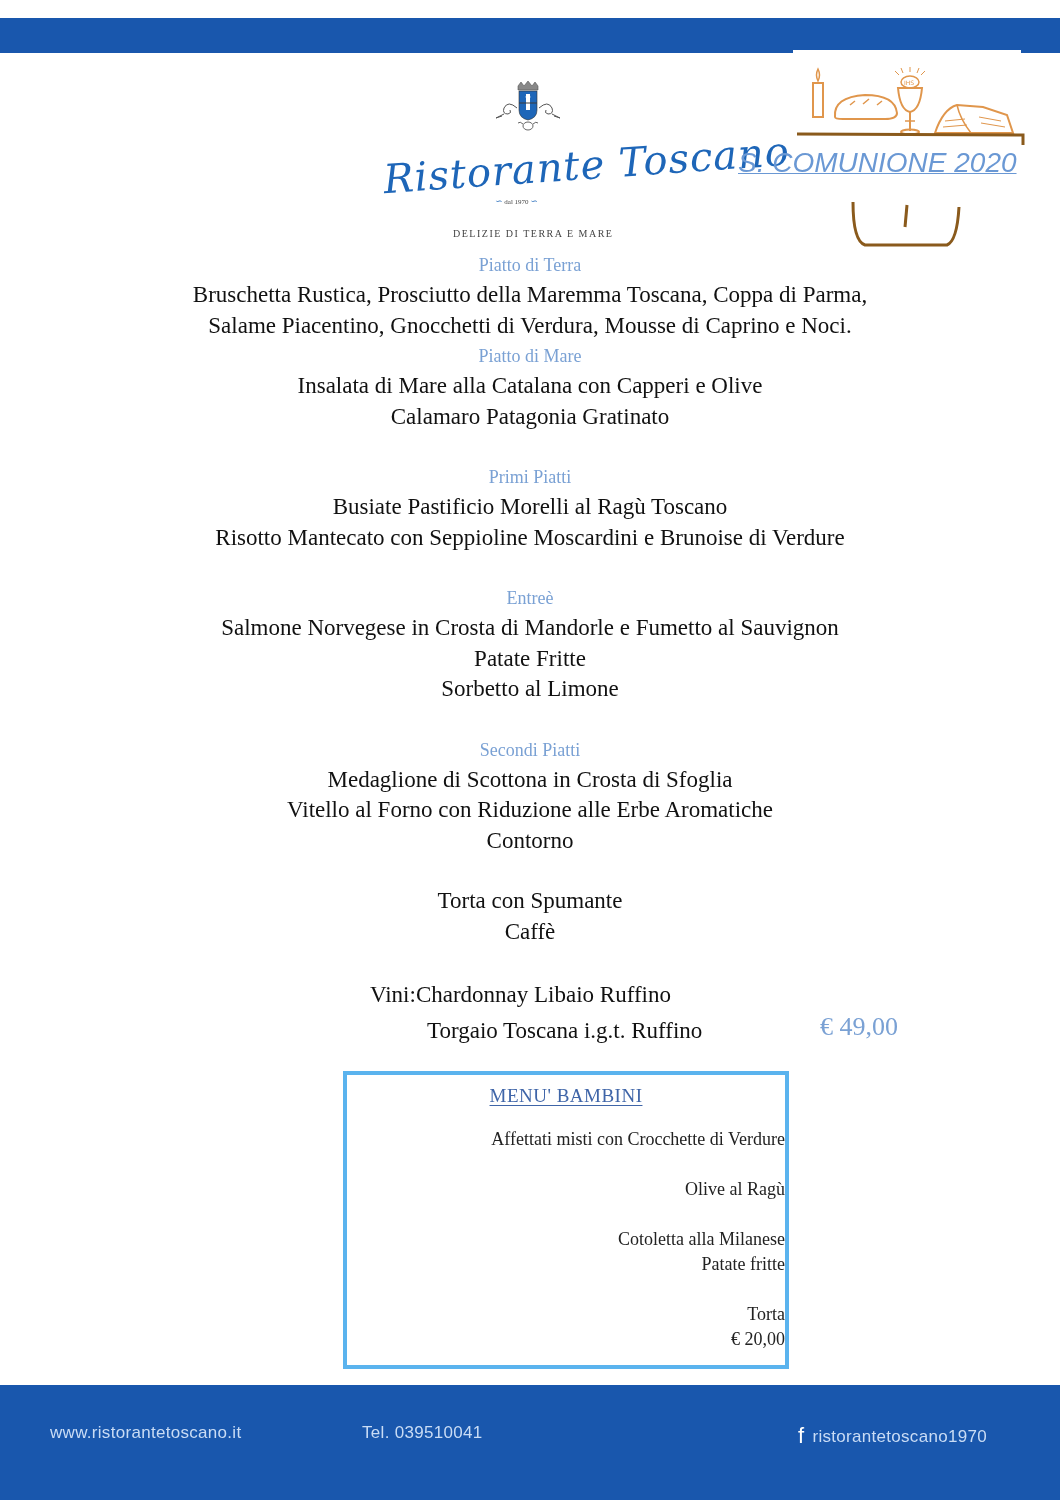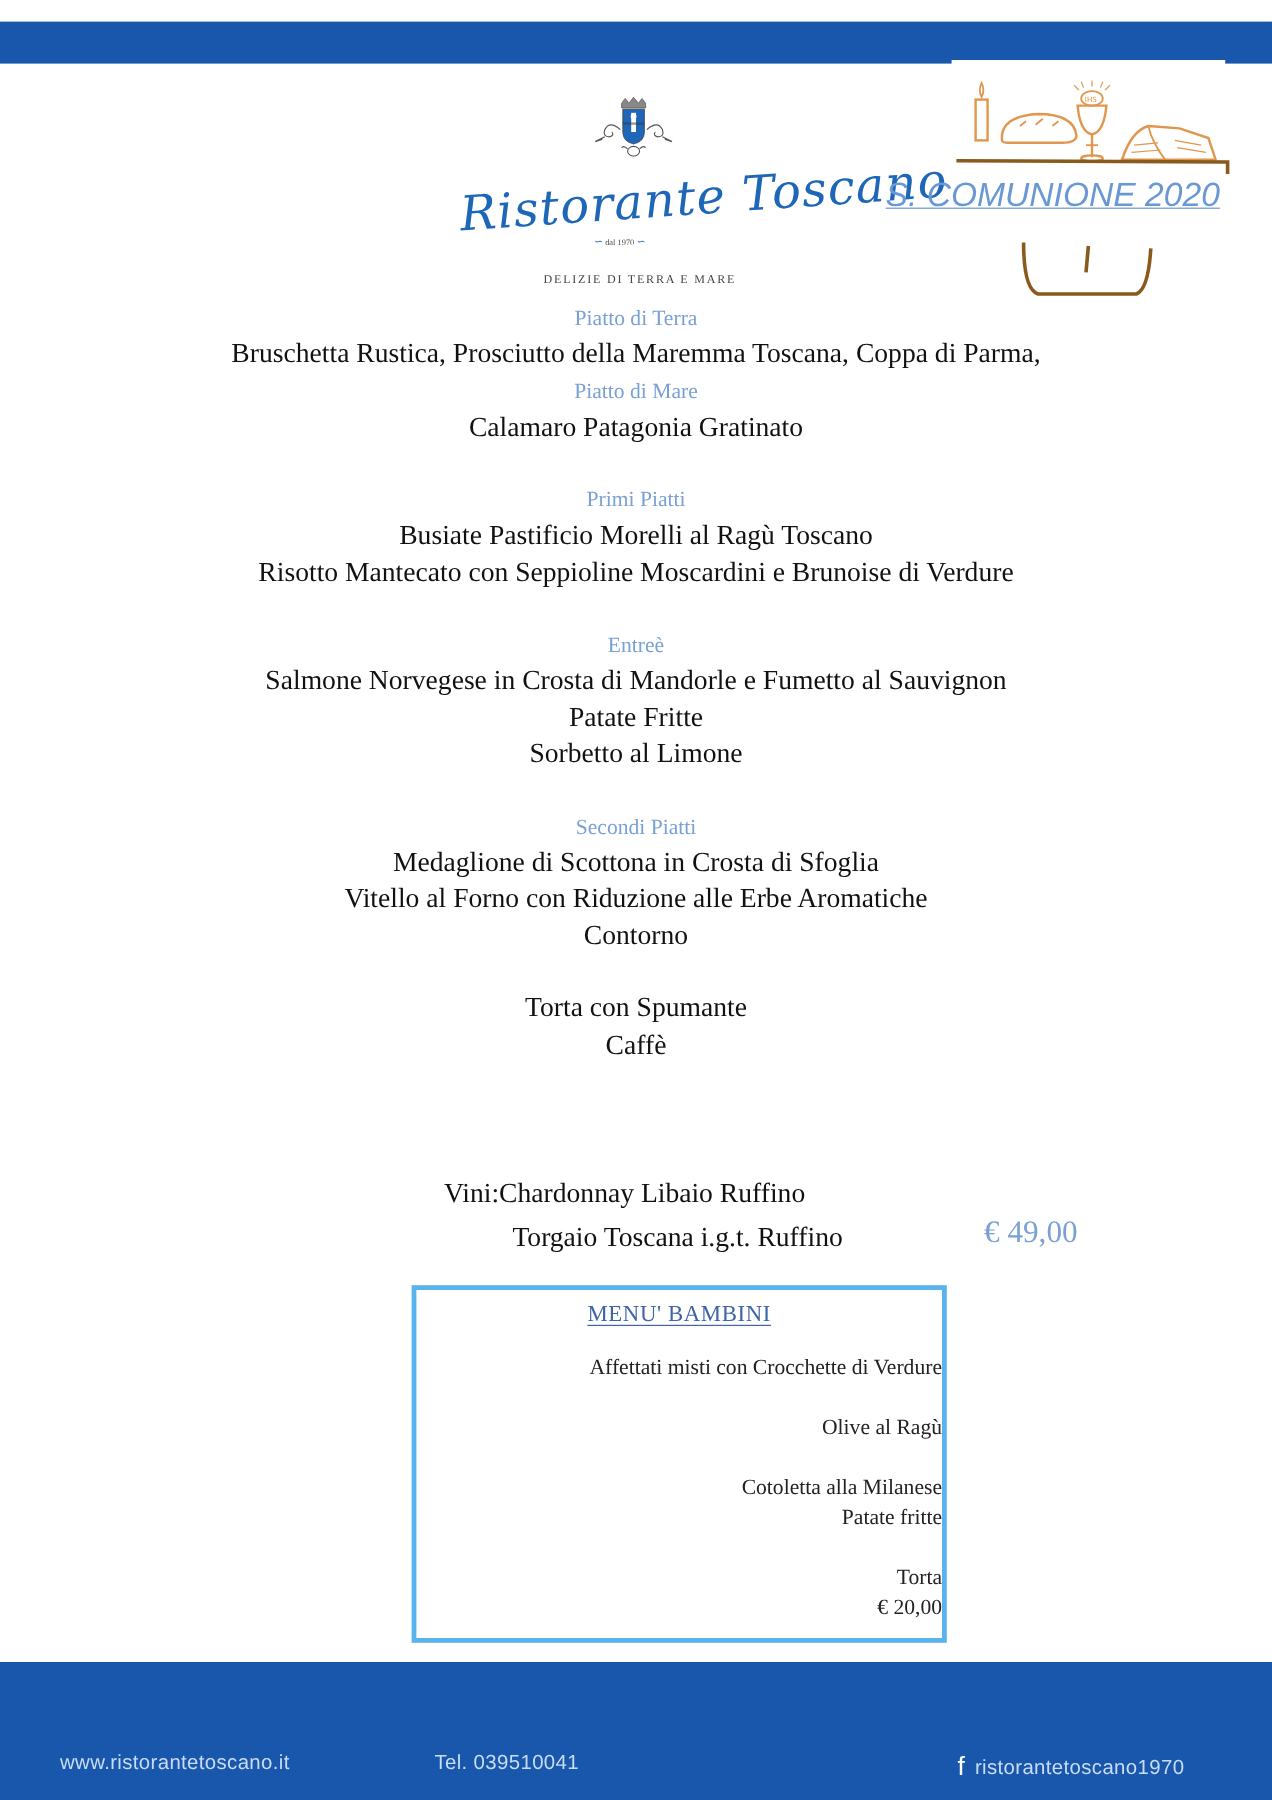--- a/index.html
+++ b/index.html
@@ -64,21 +64,20 @@
     .kids-item { font-size: 18px; line-height: 25px; color: #222; white-space: nowrap; text-align: right; }
     .kids-gap { height: 25px; }
     .kids-first { margin-top: 20px; }
 
     
     .footer { position: absolute; left: 0; top: 1385px; width: 1060px; height: 115px; background: #1957ad; }
     .footer-text {
       position: absolute; top: 38px;
       font-family: "Liberation Sans", sans-serif; font-size: 17px; color: #c9dcf5; letter-spacing: 0.3px;
       white-space: nowrap;
-      margin-top: 36px;
     }
     .f-web { left: 50px; }
     .f-tel { left: 362px; }
     .f-fb { left: 798px; }
     .fb-icon { font-family: "Liberation Sans", sans-serif; font-size: 22px; color: #fff; margin-right: 8px; vertical-align: -1px; }
   </style>
 </head>
 <body>
 
 <div class="top-bar"></div>
@@ -139,22 +138,24 @@
 
     <path d="M118 147 Q118 186 130 190 L212 190 Q222 186 224 152" fill="none" stroke="#8a5a1c" stroke-width="3"></path>
     <path d="M172 150 L170 172" stroke="#8a5a1c" stroke-width="3"></path>
   </svg>
   <div class="communion-title">S. COMUNIONE 2020</div>
 </div>
 
 <div class="menu">
   <div class="section-title">Piatto di Terra</div>
   <div class="dish">Bruschetta Rustica, Prosciutto della Maremma Toscana, Coppa   di Parma,</div>
+  <div class="dish">Salame Piacentino, Gnocchetti di Verdura, Mousse di Caprino e Noci.</div>
 
   <div class="section-title">Piatto di Mare</div>
+  <div class="dish">Insalata di Mare alla Catalana con Capperi e Olive</div>
   <div class="dish">Calamaro Patagonia Gratinato</div>
 
   <div class="gap"></div>
   <div class="section-title">Primi Piatti</div>
   <div class="dish">Busiate Pastificio Morelli al Ragù Toscano</div>
   <div class="dish">Risotto Mantecato con Seppioline Moscardini e Brunoise di Verdure</div>
 
   <div class="gap"></div>
   <div class="section-title">Entreè</div>
   <div class="dish">Salmone Norvegese in Crosta di Mandorle e Fumetto al Sauvignon</div>

